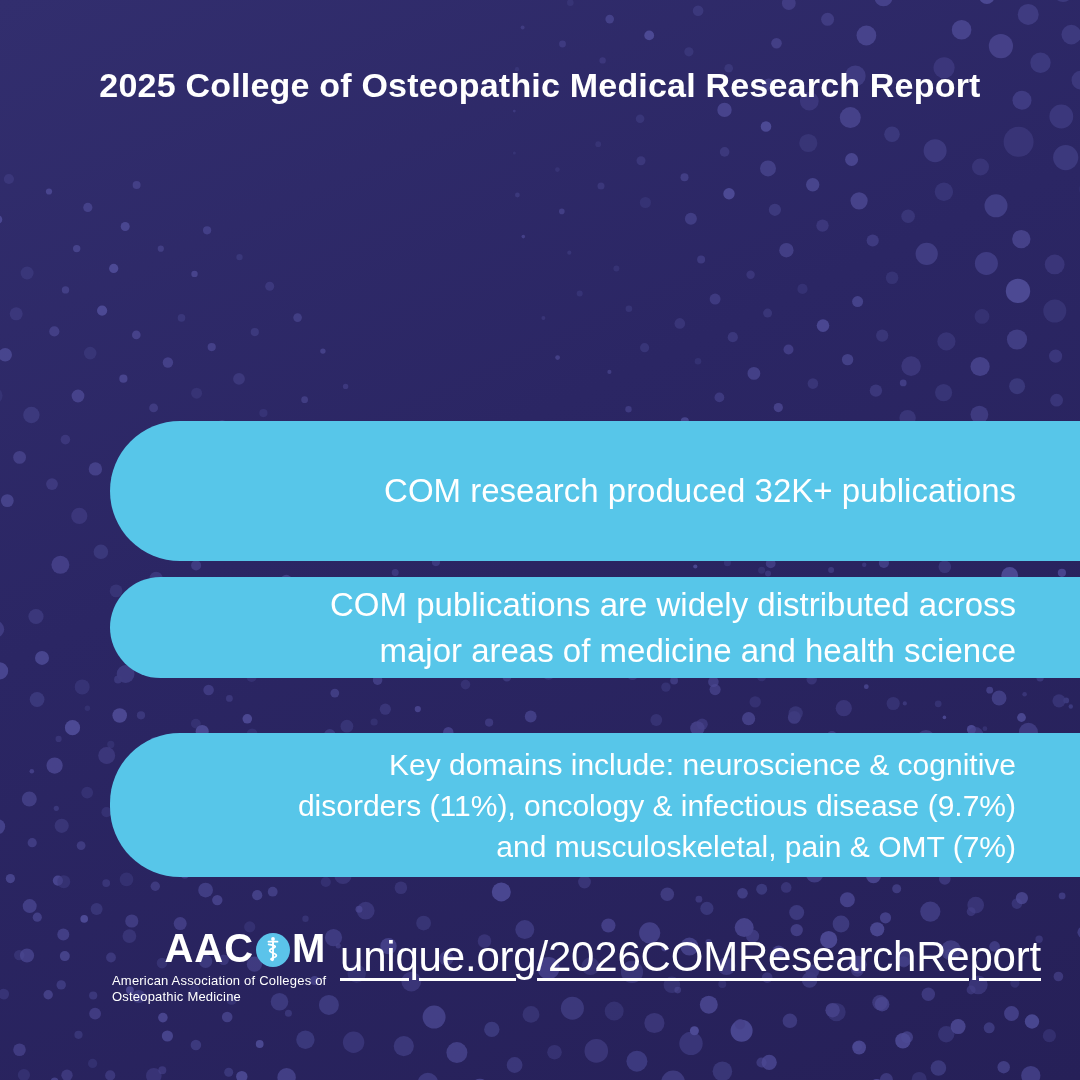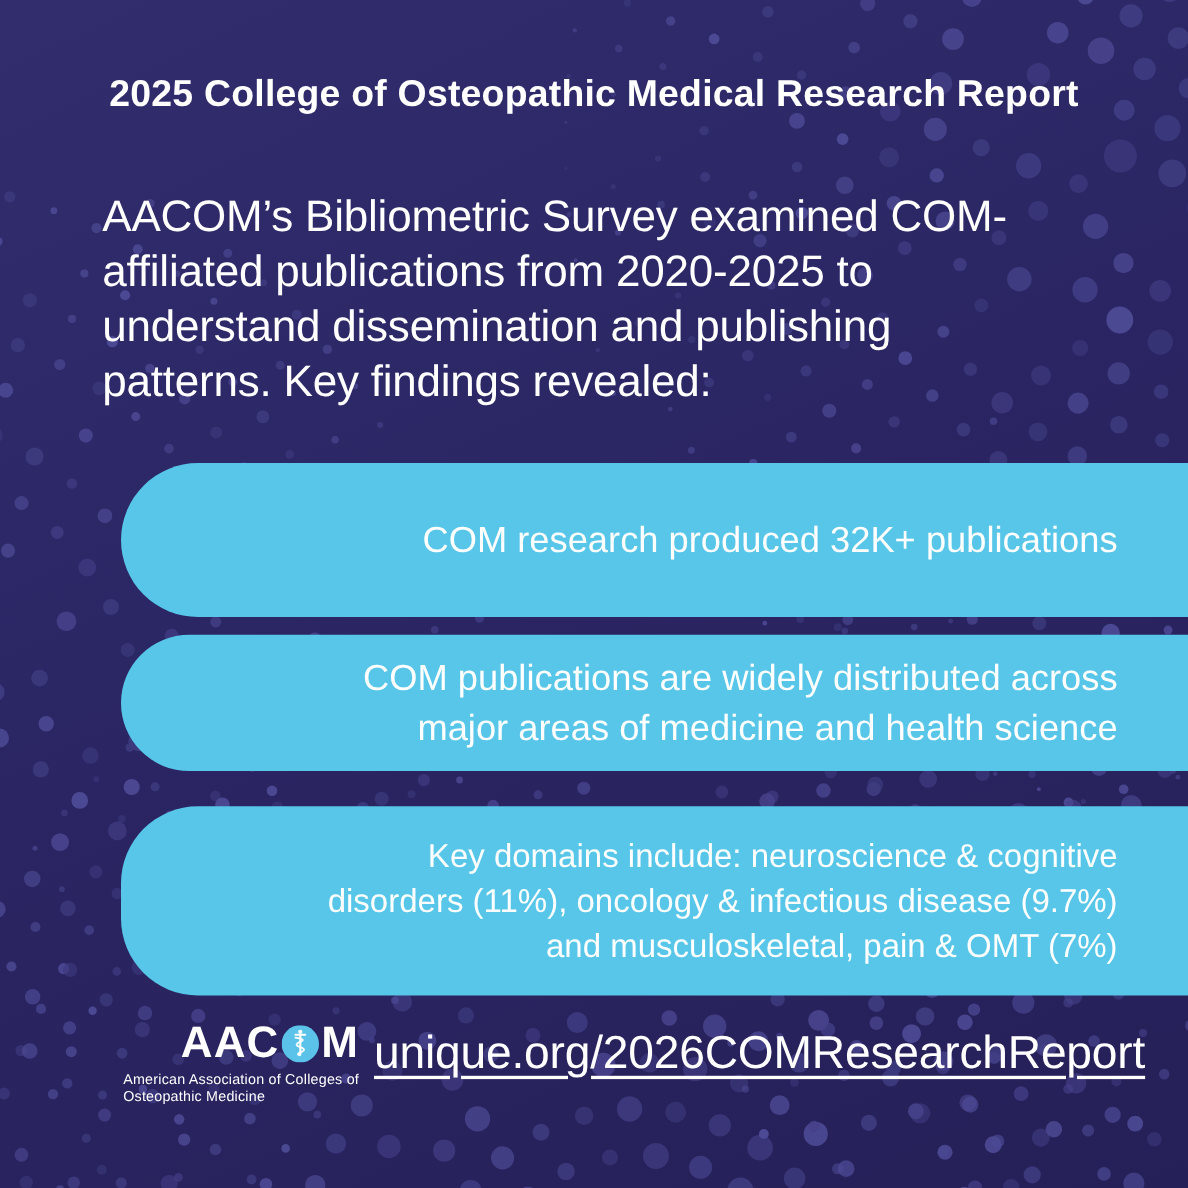--- a/index.html
+++ b/index.html
@@ -22,22 +22,22 @@
   .intro div{white-space:pre;}
 
   .pill{
     position:absolute;left:110px;right:0;
     background:#57c6e9;border-radius:70px 0 0 70px;
     display:flex;flex-direction:column;justify-content:center;align-items:flex-end;
     padding-right:64px;box-sizing:border-box;
   }
   .pill div{white-space:pre;text-align:right;}
   .pill-1{top:421px;height:140px;font-size:33px;line-height:46px;}
-  .pill-2{top:577px;height:124px;font-size:33px;line-height:46px;}
-  .pill-3{top:733px;height:172px;font-size:30px;line-height:41px;}
+  .pill-2{top:577px;height:101px;font-size:33px;line-height:46px;}
+  .pill-3{top:733px;height:144px;font-size:30px;line-height:41px;}
 
   .logo{position:absolute;left:112px;top:926px;}
   .logo-word{display:flex;align-items:center;font-size:40px;font-weight:700;letter-spacing:1px;line-height:44px;justify-content:flex-end;}
   .logo-circle{width:34px;height:34px;margin:0 2px;flex:0 0 auto;}
   .tagline{font-size:13px;line-height:16px;font-weight:400;margin-top:3px;letter-spacing:.2px;}
 
   .report-link{
     position:absolute;left:340px;top:933px;
     font-size:42px;font-weight:400;color:#ffffff;letter-spacing:-.2px;
     text-decoration:underline;text-decoration-thickness:3px;text-underline-offset:7px;
@@ -718,26 +718,20 @@
       <circle cx="679.4" cy="645.2" r="3.8" fill="#4d4a95" opacity="0.97"></circle>
       <circle cx="696.5" cy="604.7" r="4.1" fill="#4d4a95" opacity="0.92"></circle>
       <circle cx="741.0" cy="528.9" r="4.0" fill="#4d4a95" opacity="0.70"></circle>
       <circle cx="798.0" cy="462.1" r="4.4" fill="#4d4a95" opacity="0.98"></circle>
       <circle cx="830.7" cy="432.6" r="4.7" fill="#3d3a7e" opacity="0.76"></circle>
       <circle cx="903.2" cy="382.9" r="3.4" fill="#454189" opacity="0.86"></circle>
     </svg>
 
   <div class="title">2025 College of Osteopathic Medical Research Report</div>
 
-  <div class="intro">
-    <div>AACOM’s Bibliometric Survey examined COM-</div>
-    <div>affiliated publications from 2020-2025 to</div>
-    <div>understand dissemination and publishing</div>
-    <div>patterns. Key findings revealed:</div>
-  </div>
 
   <div class="pill pill-1">
     <div>COM research produced 32K+ publications</div>
   </div>
 
   <div class="pill pill-2">
     <div>COM publications are widely distributed across</div>
     <div>major areas of medicine and health science</div>
   </div>
 

